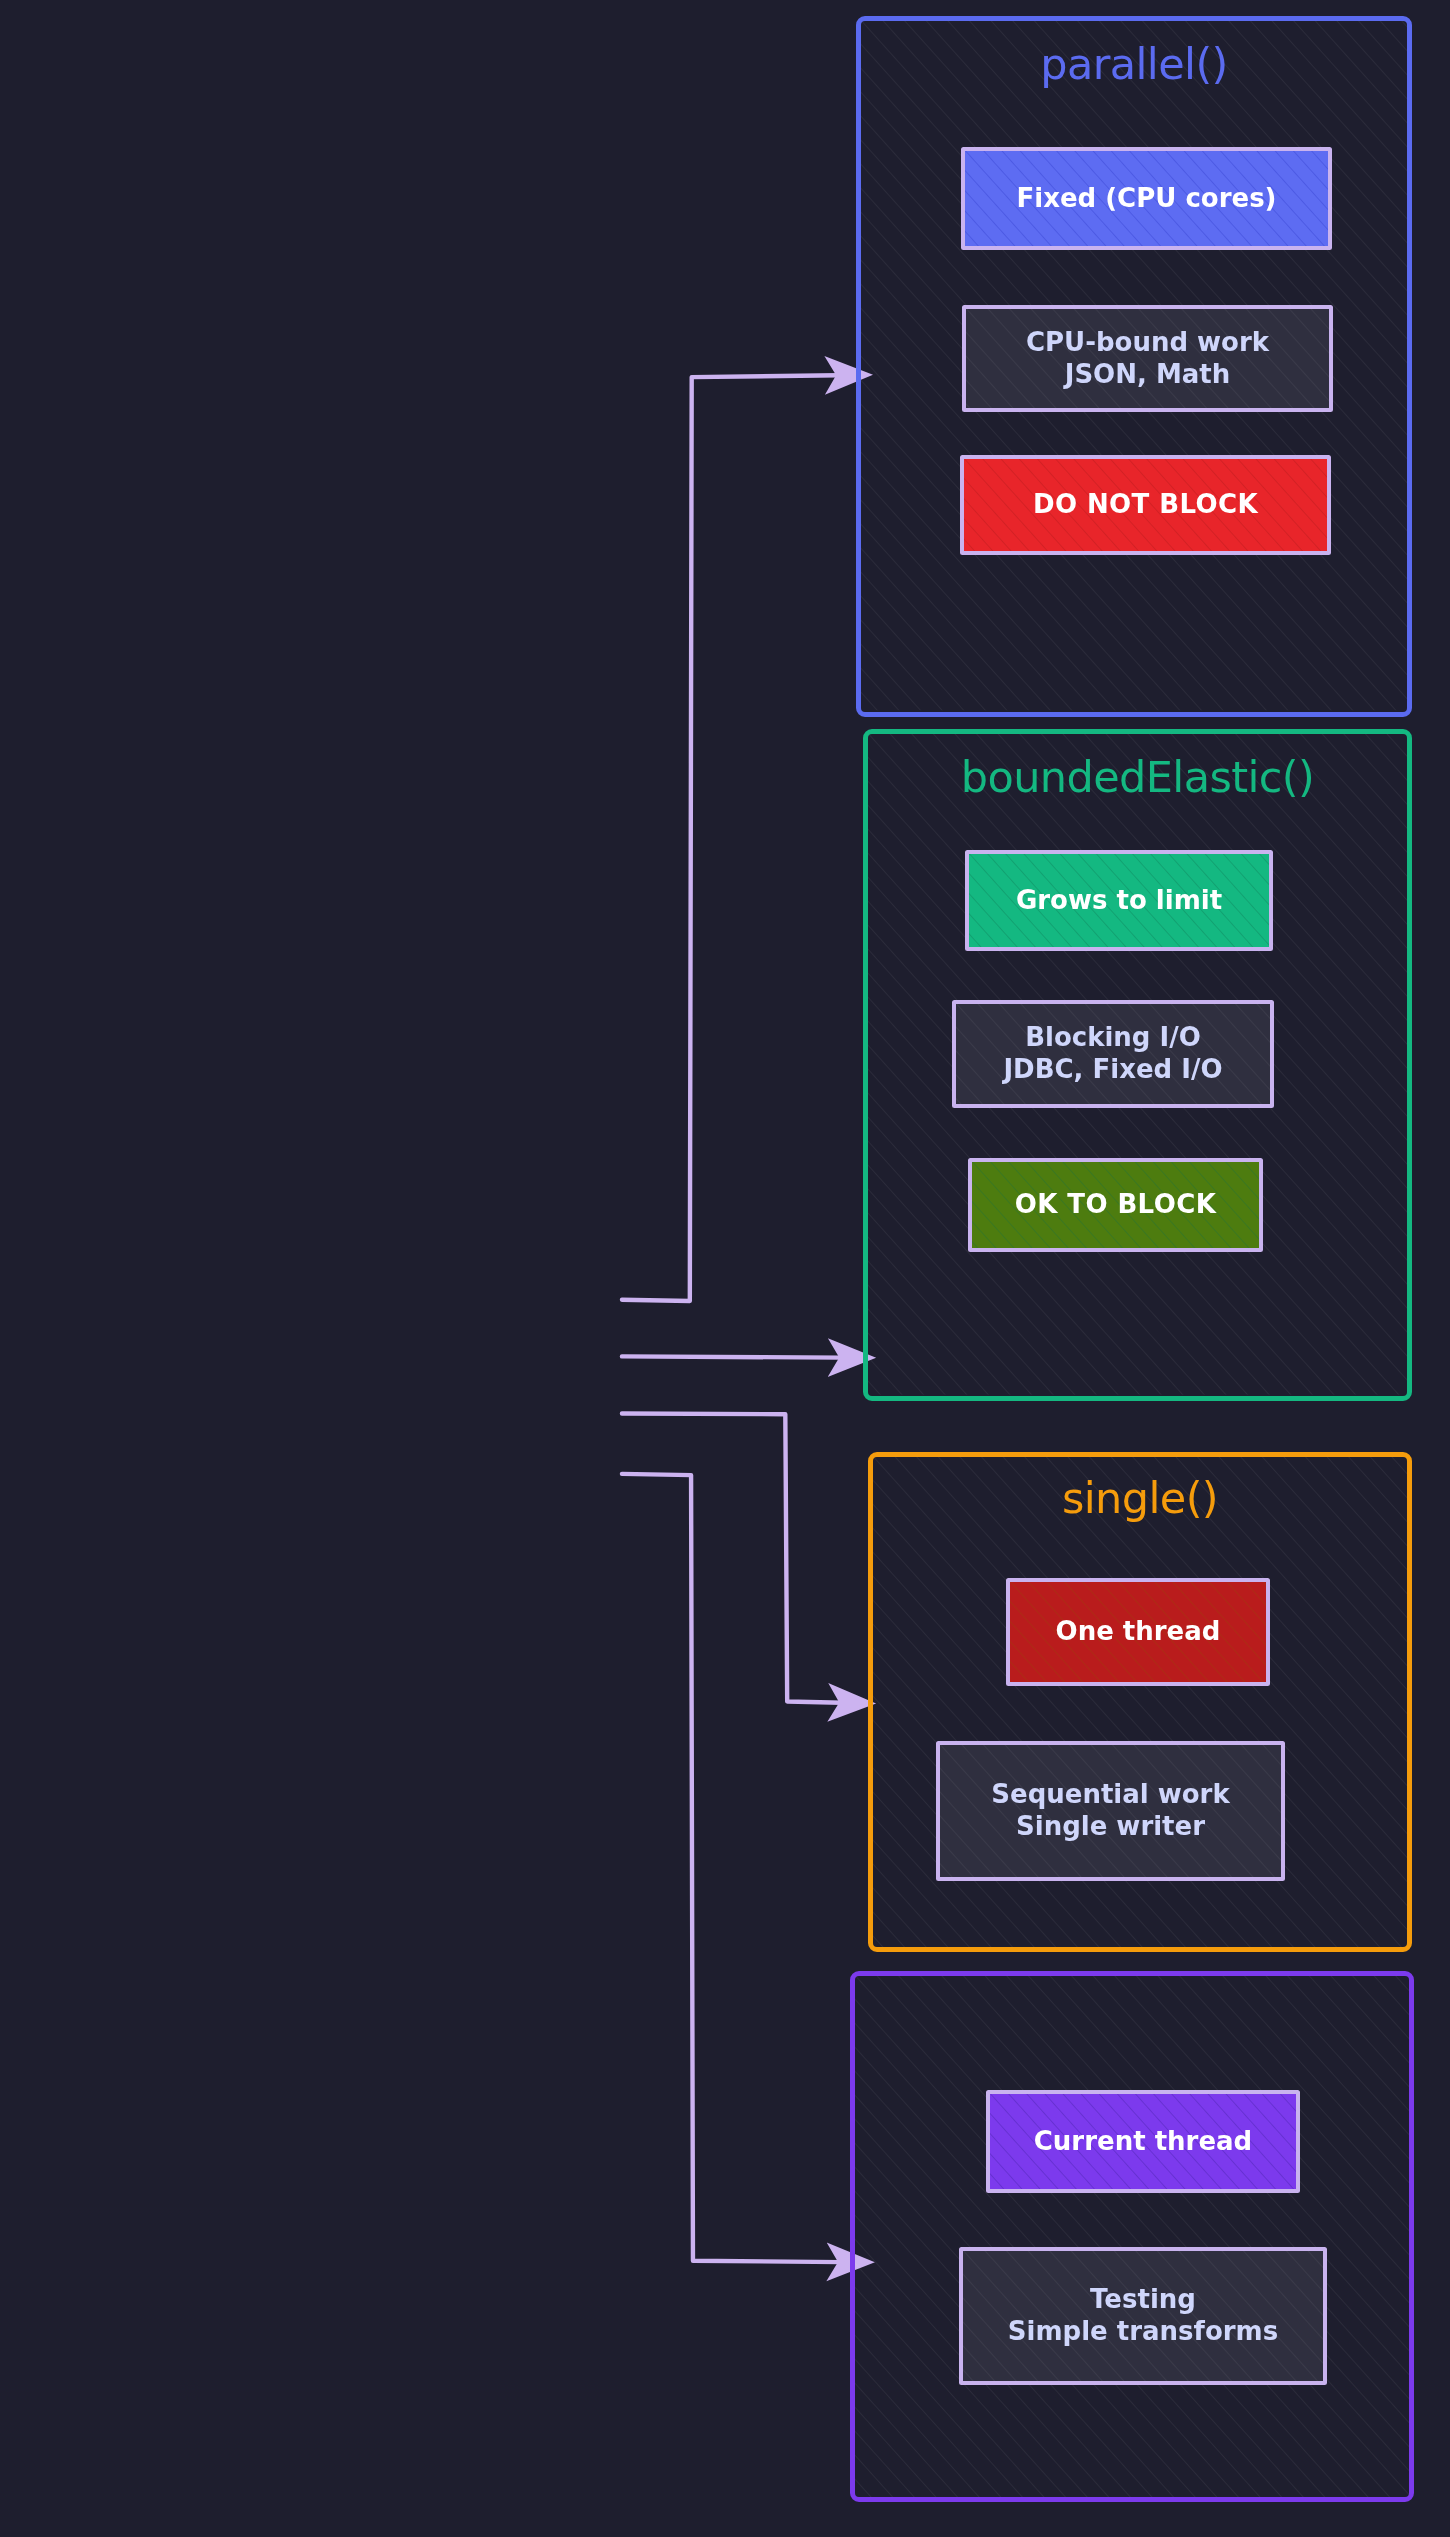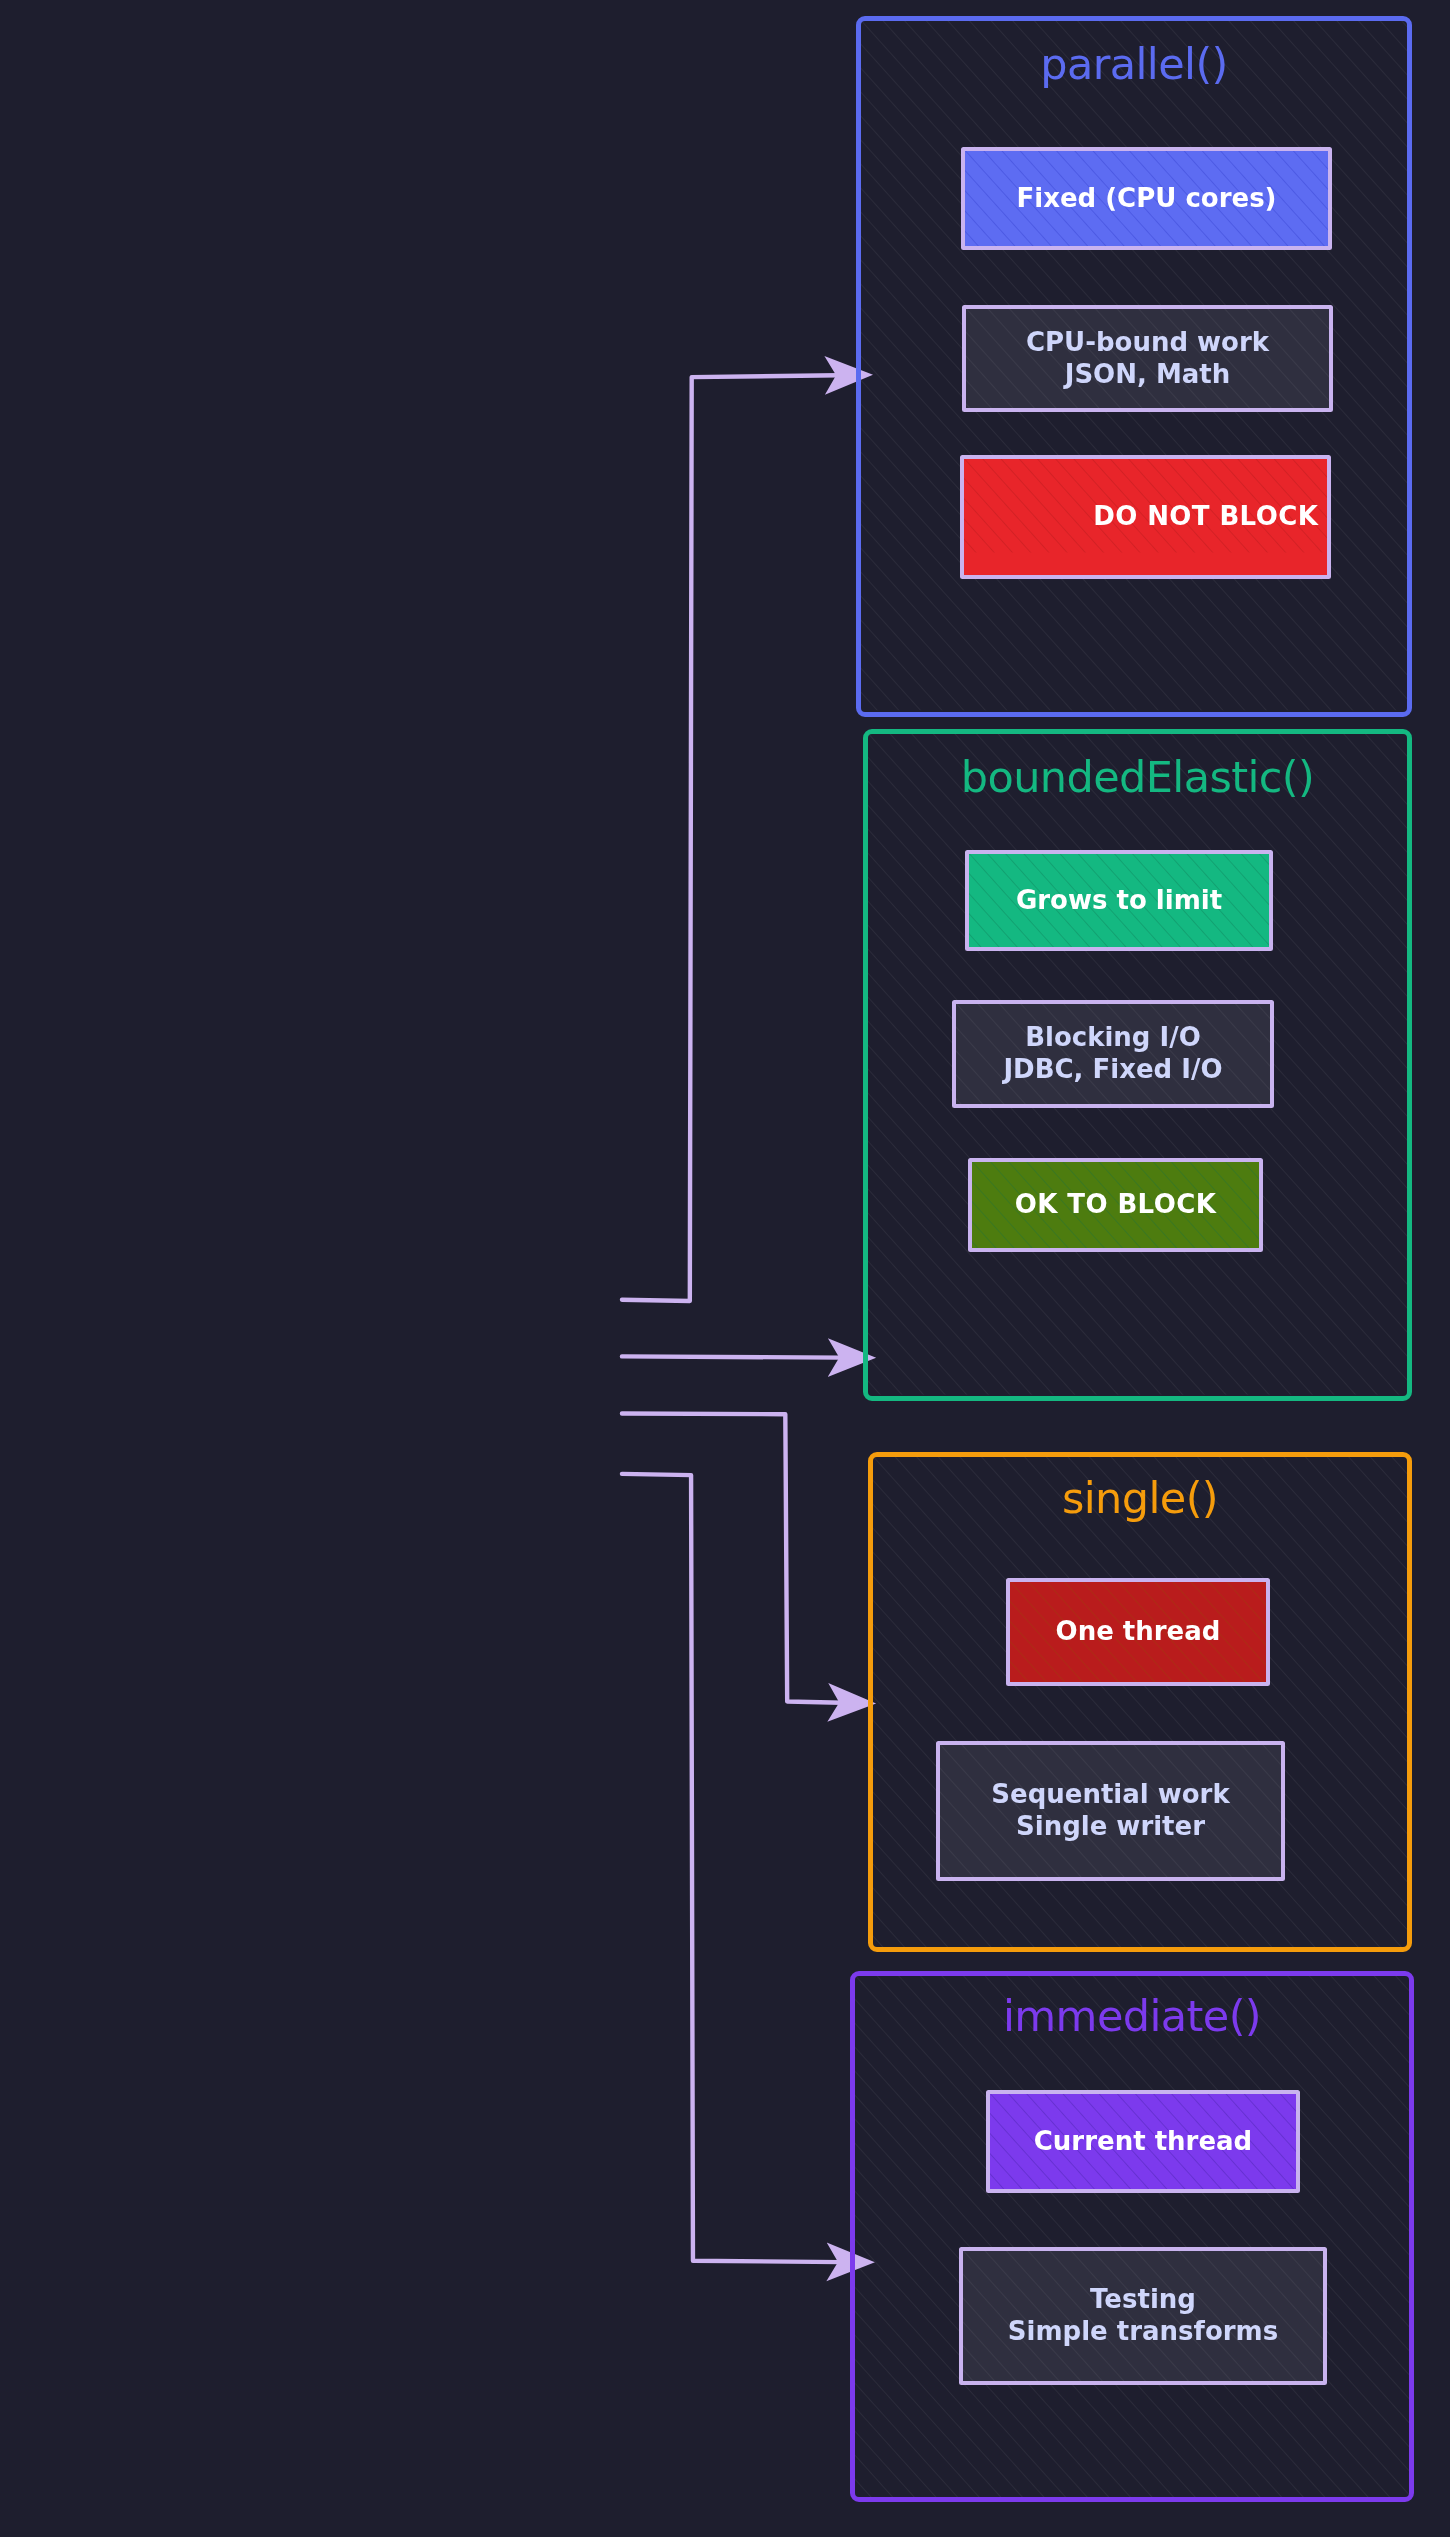--- a/index.html
+++ b/index.html
@@ -103,21 +103,21 @@
     <div class="card" style="left:101px;top:284px;width:371px;height:107px;background:#2f2f3f;">
       <svg class="chatch" viewBox="0 0 590 170" preserveAspectRatio="none">
         <rect width="590" height="170" fill="url(#hx-dark)"></rect>
       </svg>
       <span class="ctext t-lav2" style="font-size:26px;font-weight:700;">
         <span>CPU-bound work</span><br>
         <span>JSON, Math</span>
       </span>
     </div>
 
-    <div class="card" style="left:99px;top:434px;width:371px;height:124px;background:#e8252a;justify-content:flex-end;">
+    <div class="card" style="left:99px;top:434px;width:371px;height:100px;background:#e8252a;">
       <svg class="chatch" viewBox="0 0 590 152" preserveAspectRatio="none">
         <rect width="590" height="152" fill="url(#hx-red)"></rect>
       </svg>
       <span class="ctext t-white" style="font-size:26px;font-weight:700;letter-spacing:0.4px;">DO NOT BLOCK</span>
     </div>
   </div>
 
   <div class="group" id="grp-bounded" style="left:863px;top:729px;width:549px;height:672px;border-width:5px;border-color:#14b881;">
     <svg class="ghatch" viewBox="0 0 873 1070" preserveAspectRatio="none">
       <rect width="873" height="1070" fill="url(#hx-dark)"></rect>
@@ -170,21 +170,20 @@
         <span>Sequential work</span><br>
         <span>Single writer</span>
       </span>
     </div>
   </div>
 
   <div class="group" id="grp-immediate" style="left:850px;top:1971px;width:564px;height:531px;border-width:5px;border-color:#7c3aed;">
     <svg class="ghatch" viewBox="0 0 897 845" preserveAspectRatio="none">
       <rect width="897" height="845" fill="url(#hx-dark)"></rect>
     </svg>
-    <div class="grp-title" style="top:15px;font-size:43px;color:#7c3aed;">immediate()</div>
 
     <div class="card" style="left:131px;top:114px;width:314px;height:103px;background:#7c3aed;">
       <svg class="chatch" viewBox="0 0 500 164" preserveAspectRatio="none">
         <rect width="500" height="164" fill="url(#hx-violet)"></rect>
       </svg>
       <span class="ctext t-white" style="font-size:26px;font-weight:700;">Current thread</span>
     </div>
 
     <div class="card" style="left:104px;top:271px;width:368px;height:138px;background:#2f2f3f;">
       <svg class="chatch" viewBox="0 0 585 220" preserveAspectRatio="none">

